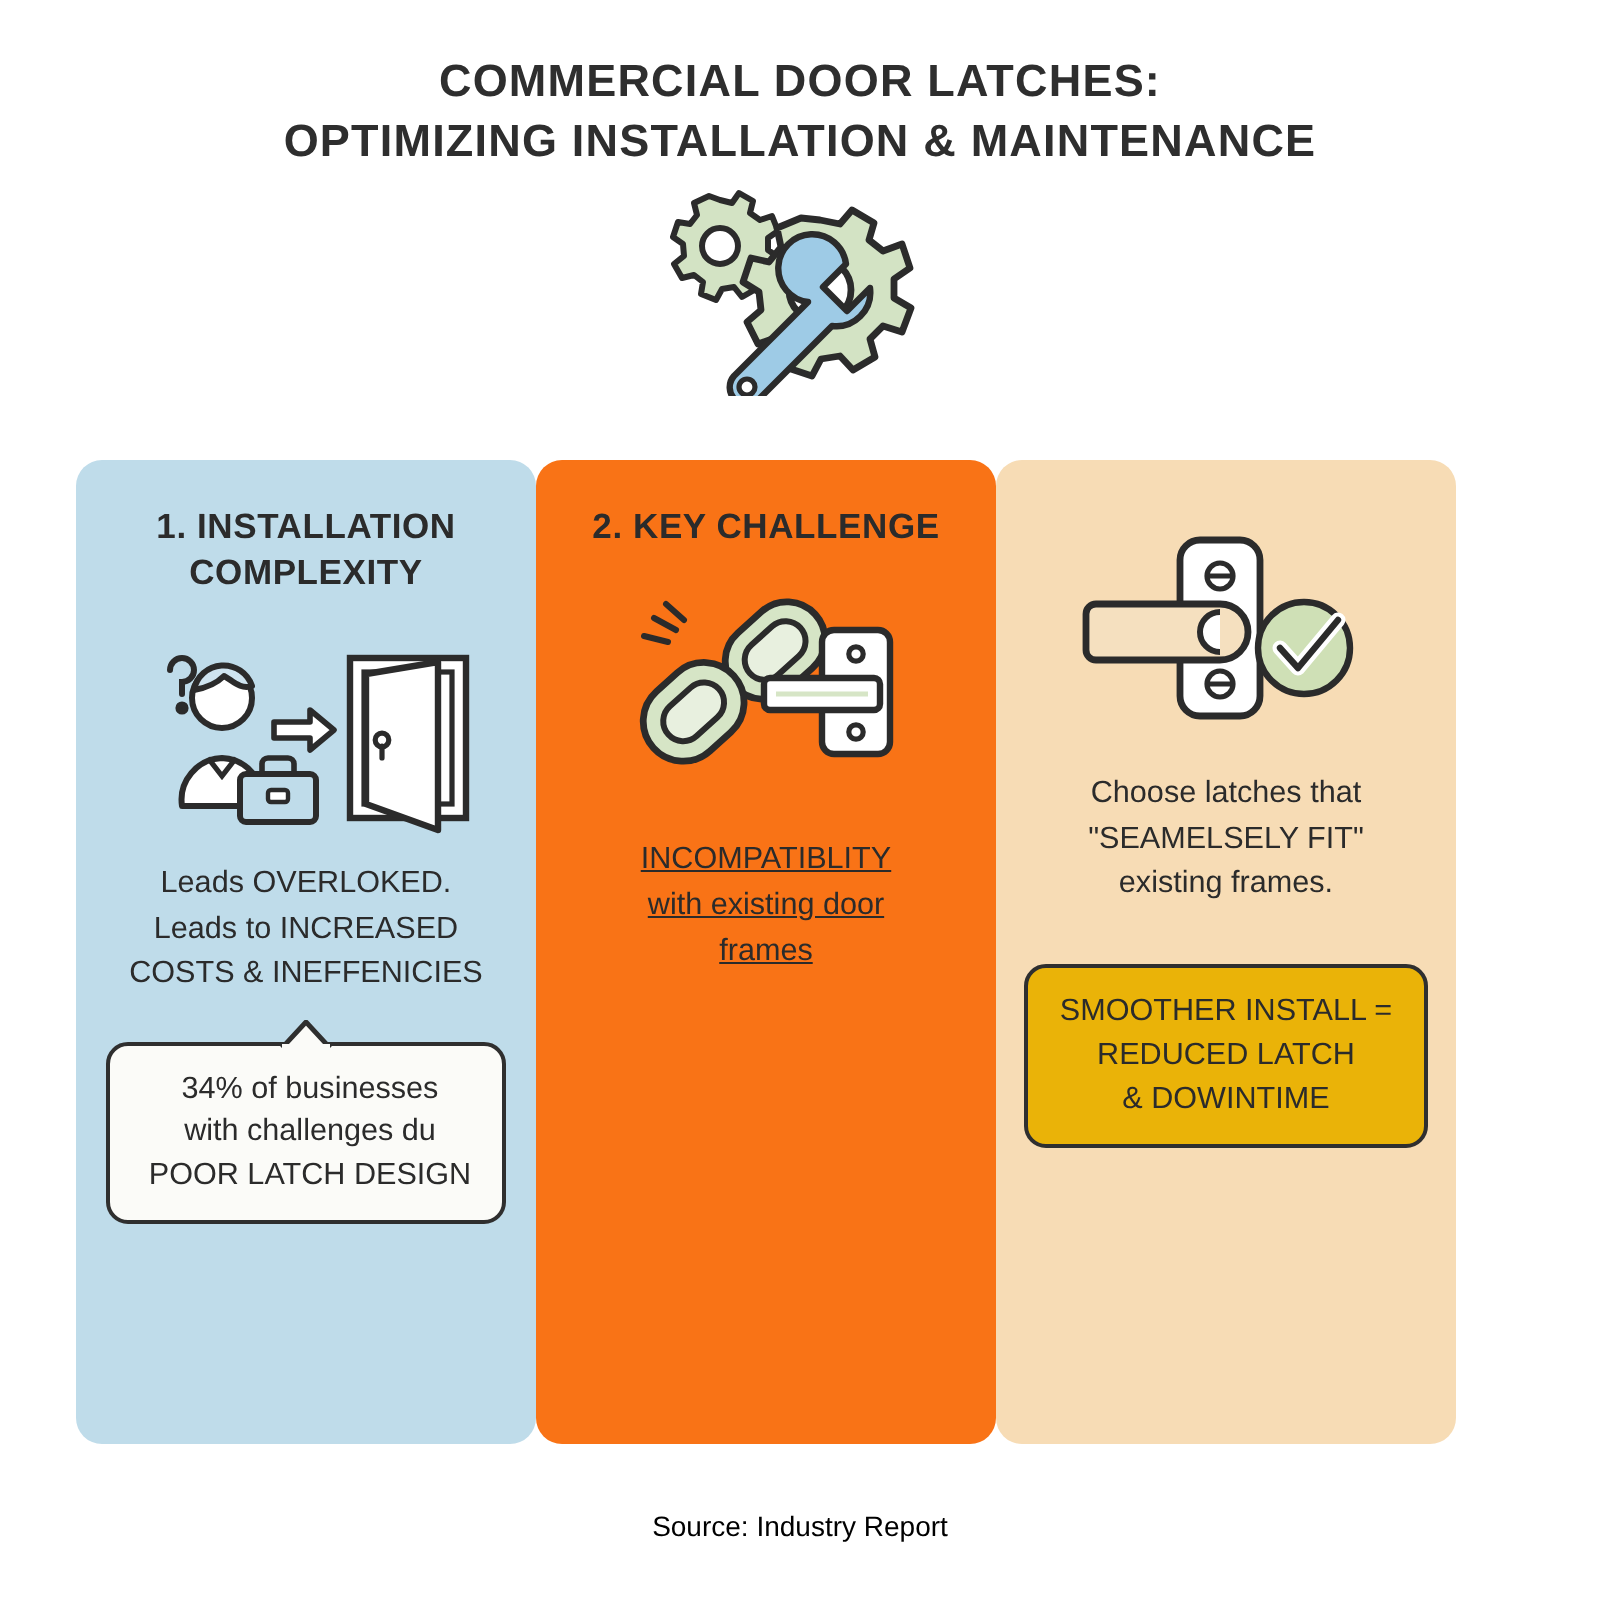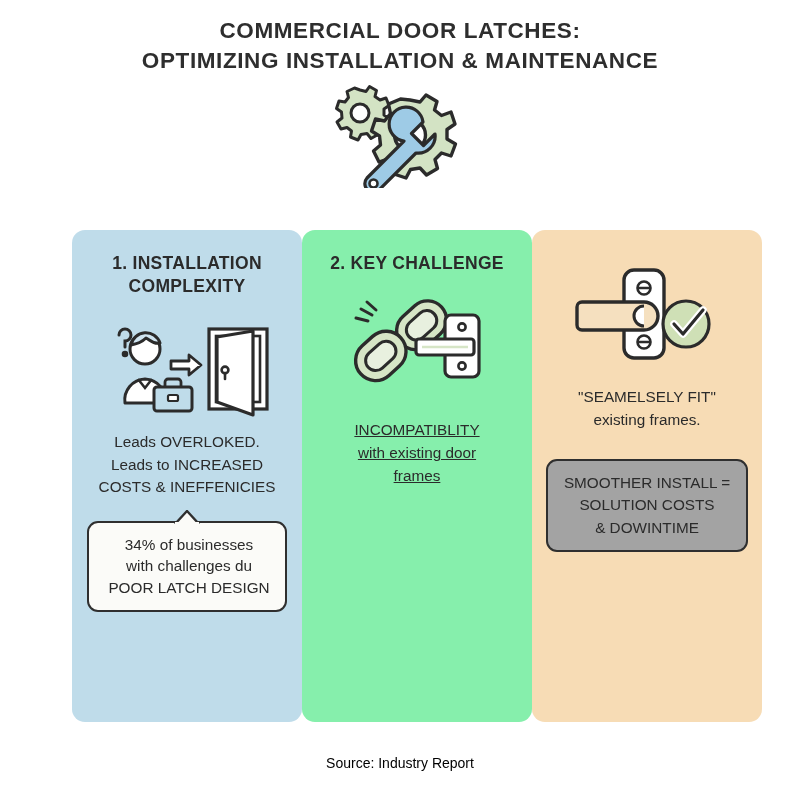--- a/index.html
+++ b/index.html
@@ -11,21 +11,21 @@
     height: 800px;
     background: #ffffff;
     font-family: "Liberation Sans", sans-serif;
     color: #2b2b2b;
     overflow: hidden;
     position: relative;
   }
 
   
   .title-block {
-    padding-top: 16px;
+    padding-top: 26px;
     text-align: center;
   }
   .title-line {
     font-size: 22.5px;
     font-weight: bold;
     letter-spacing: 0.6px;
     line-height: 1.32;
     color: #2e2e2e;
   }
 
@@ -39,36 +39,36 @@
   }
 
   
   .columns {
     position: absolute;
     top: 230px;
     left: 38px;
     width: 724px;
     height: 492px;
     display: flex;
-    justify-content: flex-end;
+    justify-content: flex-start;
     border-radius: 25px;
   }
   .panel {
     width: 230px;
     height: 492px;
     border-radius: 13px;
     box-sizing: border-box;
     padding: 22px 14px 0 14px;
     display: flex;
     flex-direction: column;
     align-items: center;
     position: relative;
   }
   .panel-blue   { background: #bfdcea; }
-  .panel-green  { background: #86efac; }
+  .panel-green  { background: #f97316; }
   .panel-peach  { background: #f7dcb5; }
 
   .panel-heading {
     font-size: 17.5px;
     font-weight: bold;
     line-height: 1.34;
     text-align: center;
     letter-spacing: 0.3px;
     color: #2b2b2b;
     margin: 0 0 4px 0;
@@ -115,21 +115,21 @@
     width: 26px;
     height: 14px;
     overflow: hidden;
   }
   .callout-tail svg { display: block; }
 
   
   .plainbox {
     margin-top: 28px;
     width: 202px;
-    background: #a3a3a3;
+    background: #eab308;
     border: 2px solid #2f2f2f;
     border-radius: 11px;
     padding: 11px 6px;
     font-size: 15.3px;
     line-height: 1.45;
     text-align: center;
     box-sizing: border-box;
   }
 
   
@@ -292,26 +292,27 @@
 
         <path d="M72,44 a10,10 0 0 0 0,20" fill="#ffffff" stroke="#2b2b2b" stroke-width="3"></path>
 
         <circle cx="114" cy="62" r="23" fill="#cfe0b6" stroke="#2b2b2b" stroke-width="3.2"></circle>
         <path d="M102,62 l9,10 l20,-24" fill="none" stroke="#ffffff" stroke-width="7.5" stroke-linecap="round" stroke-linejoin="round"></path>
         <path d="M102,62 l9,10 l20,-24" fill="none" stroke="#2b2b2b" stroke-width="3.2" stroke-linecap="round" stroke-linejoin="round"></path>
       </svg>
     </div>
 
     <div class="panel-body panel-body-peach">
+      <div>Choose latches that</div>
       <div>"SEAMELSELY FIT"</div>
       <div>existing frames.</div>
     </div>
 
     <div class="plainbox">
       <div>SMOOTHER INSTALL =</div>
-      <div>SOLUTION COSTS</div>
+      <div>REDUCED LATCH</div>
       <div>&amp; DOWINTIME</div>
     </div>
   </div>
 
 </div>
 
 <div class="footer">Source: Industry Report</div>
 
 </body></html>

